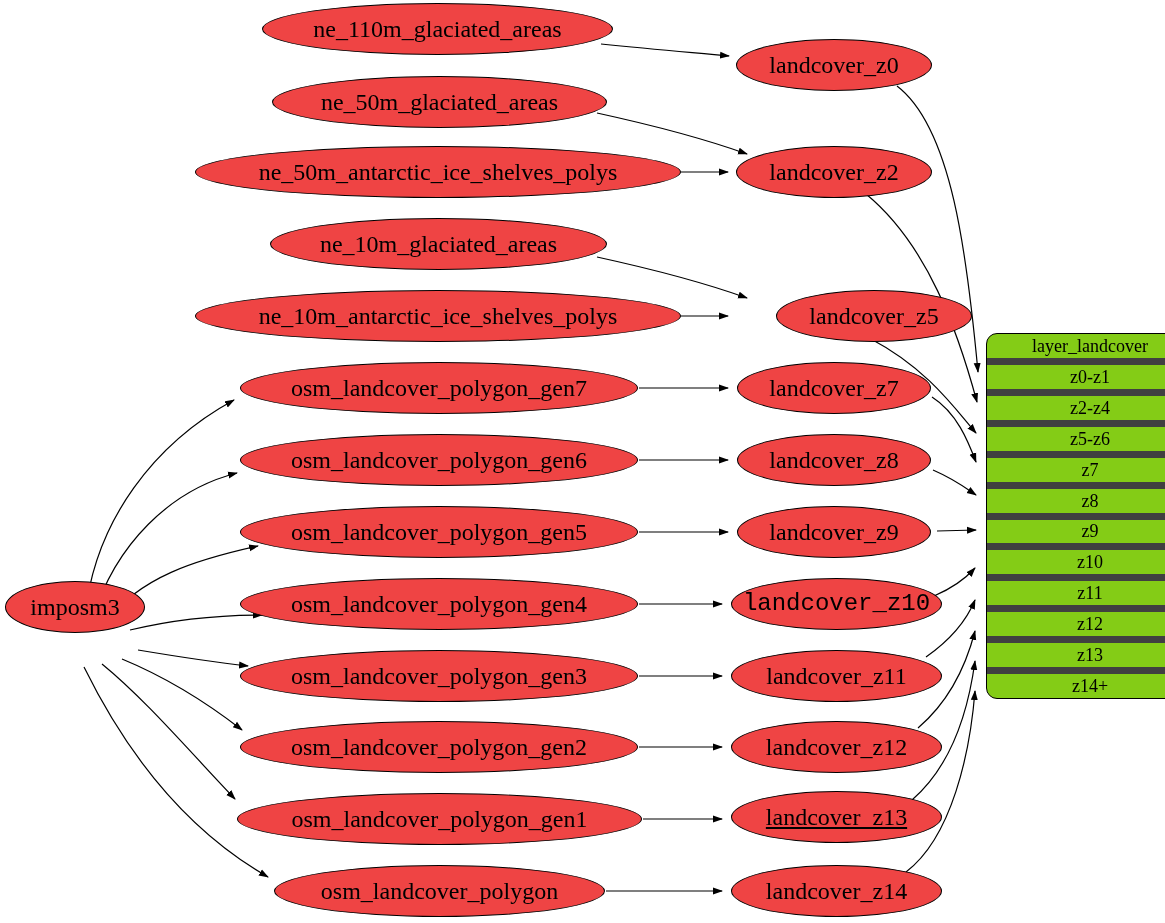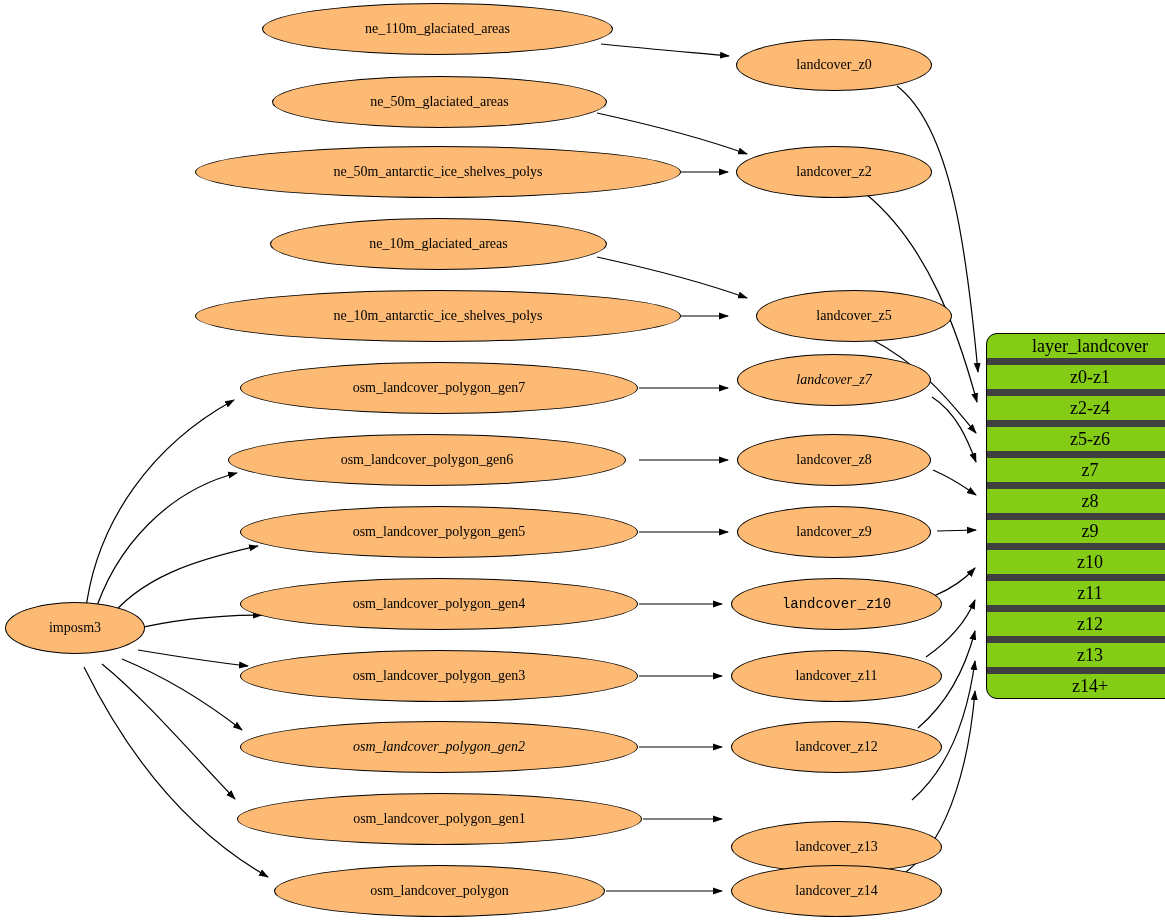--- a/index.html
+++ b/index.html
@@ -15,25 +15,25 @@
   svg.edges {
     position: absolute;
     left: 0; top: 0;
     width: 1165px; height: 923px;
   }
   .node {
     position: absolute;
     box-sizing: border-box;
     border: 1px solid #000000;
     border-radius: 50%;
-    background: #fdba74;
+    background: #ef4444;
     display: flex;
     align-items: center;
     justify-content: center;
-    font-size: 14px;
+    font-size: 24px;
     line-height: 1;
     white-space: nowrap;
   }
   .record {
     position: absolute;
     left: 986px; top: 333px;
     width: 208px; height: 366px;
     box-sizing: border-box;
     background: #84cc16;
     border: 1px solid #000000;
@@ -95,45 +95,45 @@
       <path d="M933,470 C956,480 967,489 976,495" marker-end="url(#arrow)"></path>
       <path d="M937,531 L976,530" marker-end="url(#arrow)"></path>
       <path d="M934,596 C955,587 966,578 975,568" marker-end="url(#arrow)"></path>
       <path d="M926,657 C956,636 968,617 975,600" marker-end="url(#arrow)"></path>
       <path d="M918,728 C952,699 967,662 975,631" marker-end="url(#arrow)"></path>
       <path d="M912,800 C950,767 968,713 975,661" marker-end="url(#arrow)"></path>
       <path d="M906,872 C952,837 970,753 975,691" marker-end="url(#arrow)"></path>
     </g>
   </svg>
 
-  <div class="node" style="left:5px;   top:602px; width:140px; height:52px;">imposm3</div>
+  <div class="node" style="left:5px;   top:581px; width:140px; height:52px;">imposm3</div>
   <div class="node" style="left:262px; top:3px;   width:351px; height:52px;">ne_110m_glaciated_areas</div>
   <div class="node" style="left:272px; top:76px;  width:335px; height:52px;">ne_50m_glaciated_areas</div>
   <div class="node" style="left:195px; top:146px; width:486px; height:52px;">ne_50m_antarctic_ice_shelves_polys</div>
   <div class="node" style="left:270px; top:218px; width:337px; height:52px;">ne_10m_glaciated_areas</div>
   <div class="node" style="left:195px; top:290px; width:486px; height:52px;font-family:Liberation Serif, serif;">ne_10m_antarctic_ice_shelves_polys</div>
   <div class="node" style="left:240px; top:362px; width:398px; height:52px;">osm_landcover_polygon_gen7</div>
-  <div class="node" style="left:228px; top:434px; width:398px; height:52px;">osm_landcover_polygon_gen6</div>
+  <div class="node" style="left:240px; top:434px; width:398px; height:52px;">osm_landcover_polygon_gen6</div>
   <div class="node" style="left:240px; top:506px; width:398px; height:52px;">osm_landcover_polygon_gen5</div>
   <div class="node" style="left:240px; top:578px; width:398px; height:52px;text-align:center;">osm_landcover_polygon_gen4</div>
   <div class="node" style="left:240px; top:650px; width:398px; height:52px;">osm_landcover_polygon_gen3</div>
-  <div class="node" style="left:240px; top:721px; width:398px; height:52px;font-style:italic;">osm_landcover_polygon_gen2</div>
+  <div class="node" style="left:240px; top:721px; width:398px; height:52px;">osm_landcover_polygon_gen2</div>
   <div class="node" style="left:237px; top:793px; width:405px; height:52px;">osm_landcover_polygon_gen1</div>
   <div class="node" style="left:274px; top:865px; width:331px; height:52px;">osm_landcover_polygon</div>
 
   <div class="node" style="left:736px; top:39px;  width:196px; height:52px;">landcover_z0</div>
   <div class="node" style="left:736px; top:146px; width:196px; height:52px;">landcover_z2</div>
-  <div class="node" style="left:756px; top:290px; width:196px; height:52px;">landcover_z5</div>
-  <div class="node" style="left:737px; top:354px; width:194px; height:52px;font-style:italic;">landcover_z7</div>
+  <div class="node" style="left:776px; top:290px; width:196px; height:52px;">landcover_z5</div>
+  <div class="node" style="left:737px; top:362px; width:194px; height:52px;">landcover_z7</div>
   <div class="node" style="left:737px; top:434px; width:194px; height:52px;">landcover_z8</div>
   <div class="node" style="left:737px; top:506px; width:194px; height:52px;">landcover_z9</div>
   <div class="node" style="left:731px; top:578px; width:211px; height:52px;font-family:Liberation Mono, monospace;">landcover_z10</div>
   <div class="node" style="left:731px; top:650px; width:211px; height:52px;">landcover_z11</div>
   <div class="node" style="left:731px; top:721px; width:211px; height:52px;">landcover_z12</div>
-  <div class="node" style="left:731px; top:821px; width:211px; height:52px;">landcover_z13</div>
+  <div class="node" style="left:731px; top:791px; width:211px; height:52px;text-decoration:underline;">landcover_z13</div>
   <div class="node" style="left:731px; top:865px; width:211px; height:52px;">landcover_z14</div>
 
   <div class="record">
     <div class="cell">layer_landcover</div>
     <div class="cell">z0-z1</div>
     <div class="cell">z2-z4</div>
     <div class="cell">z5-z6</div>
     <div class="cell">z7</div>
     <div class="cell">z8</div>
     <div class="cell">z9</div>

